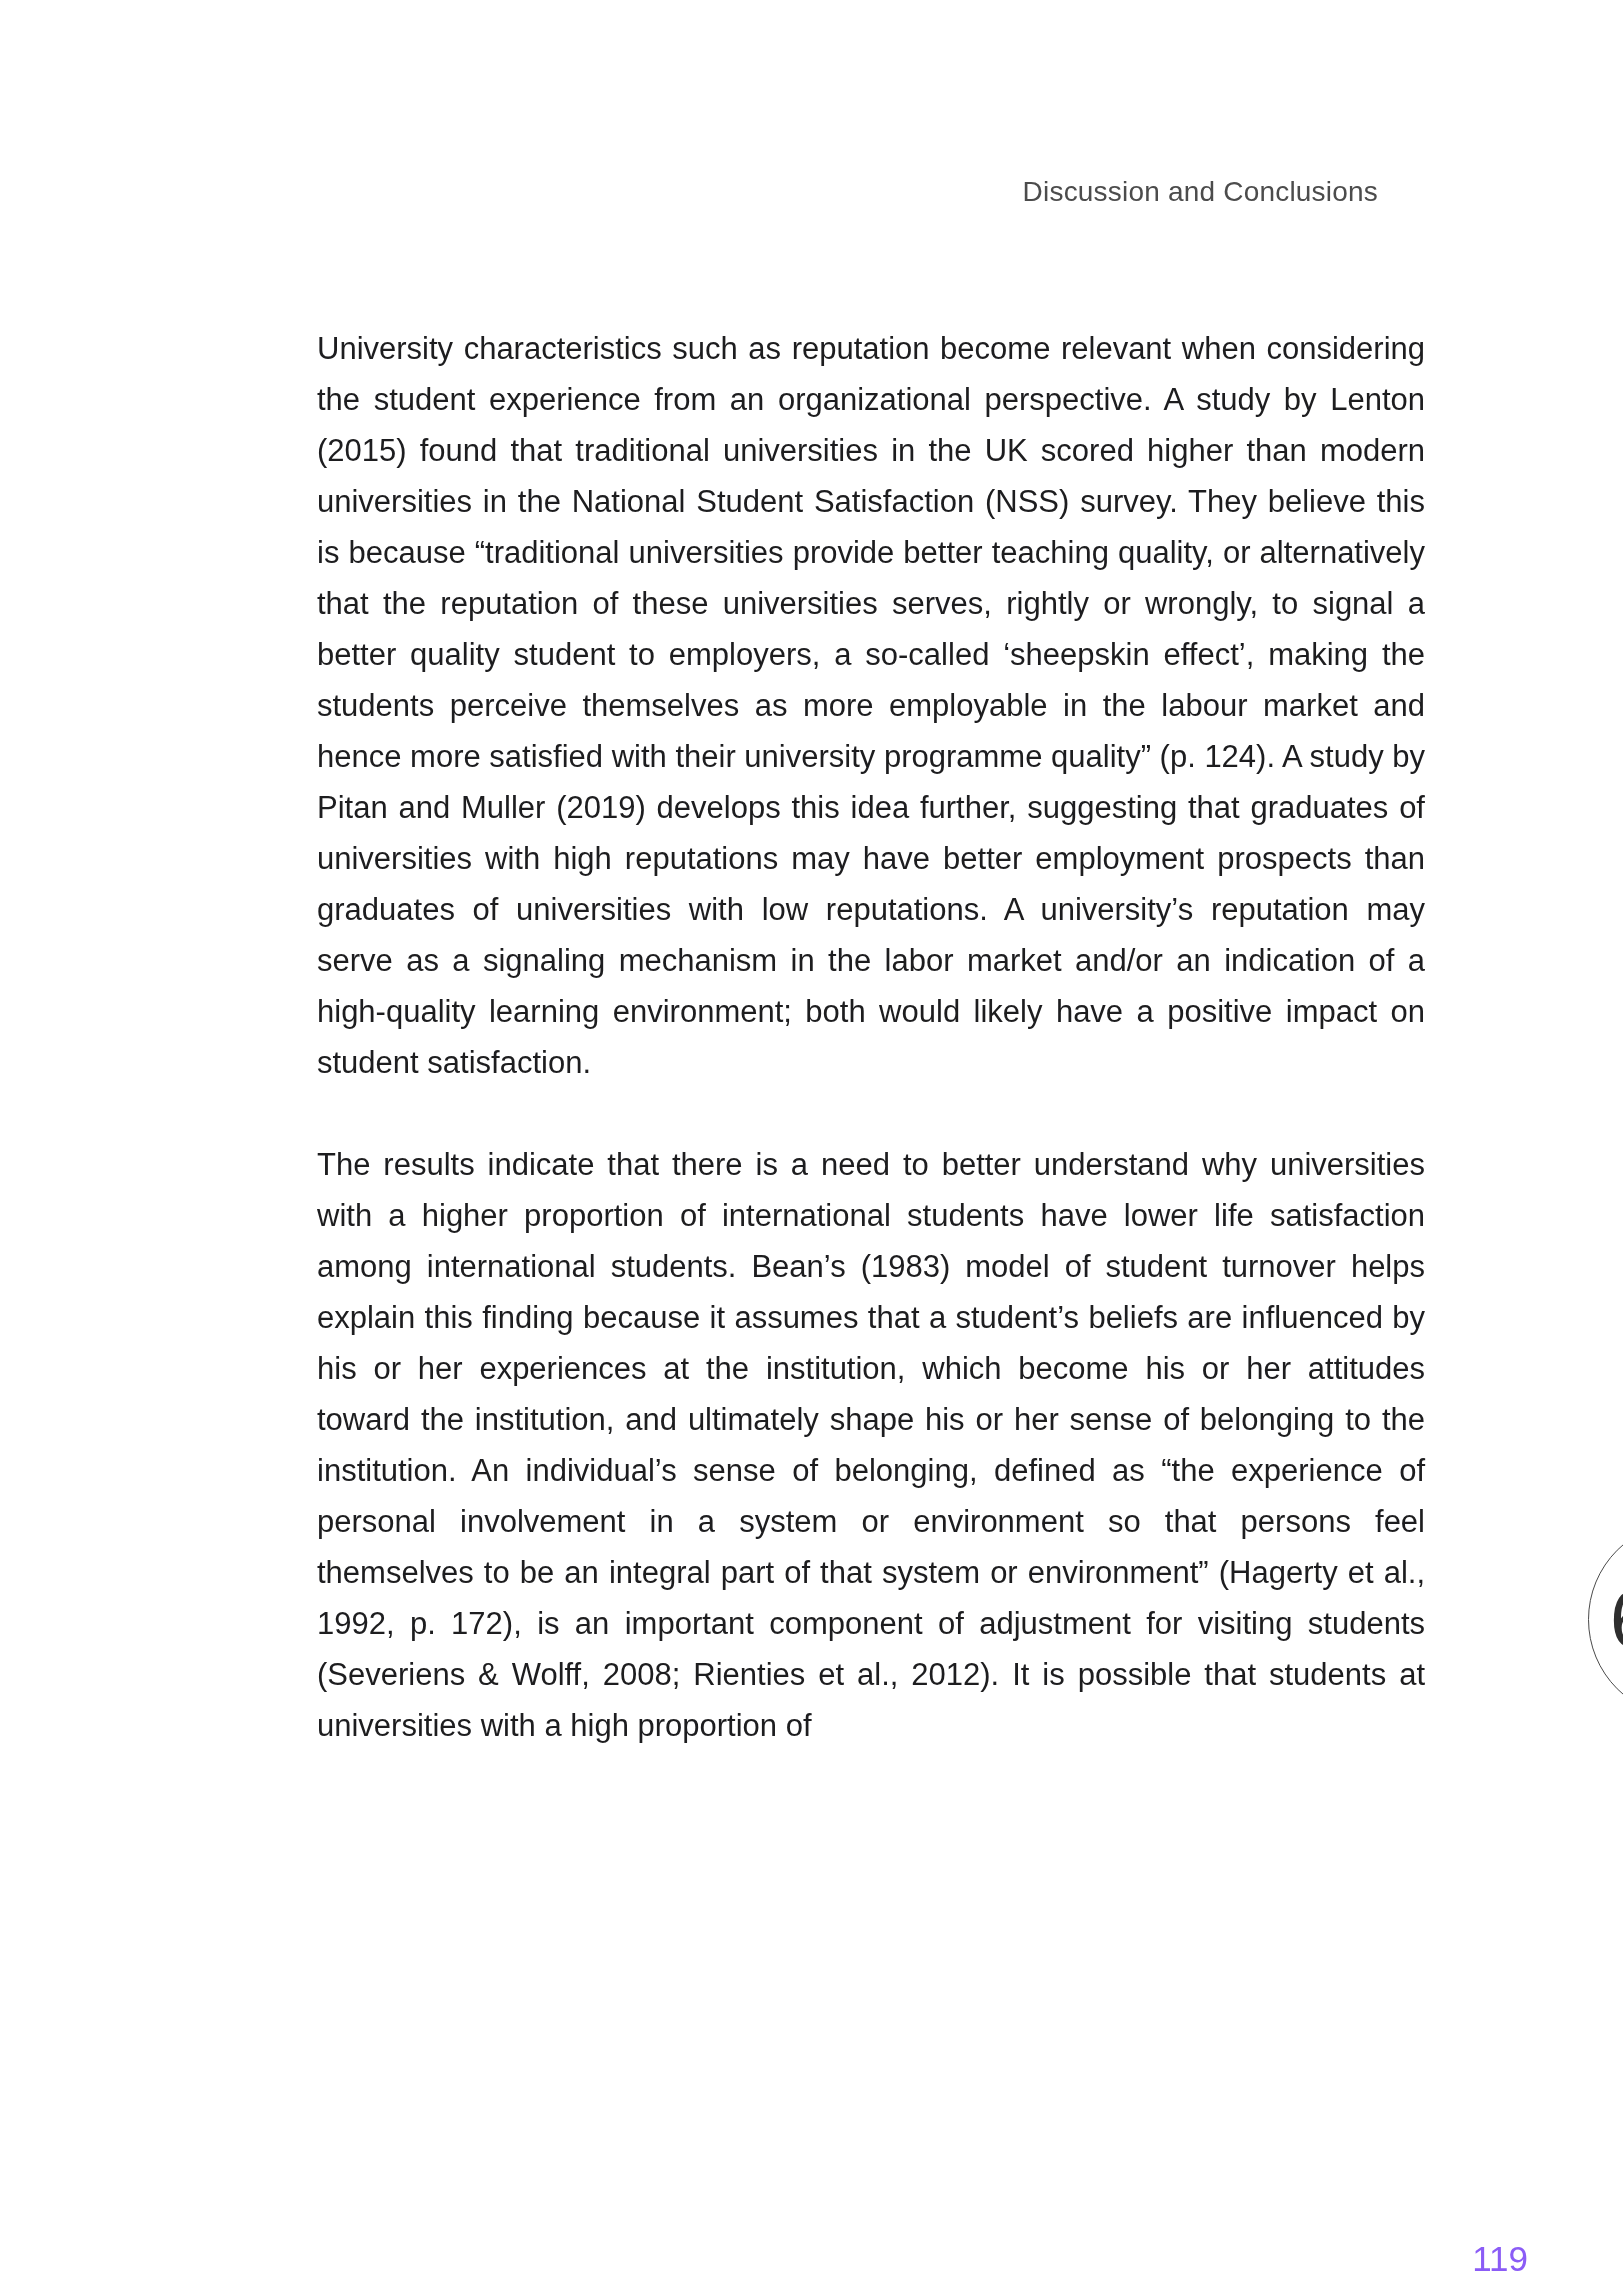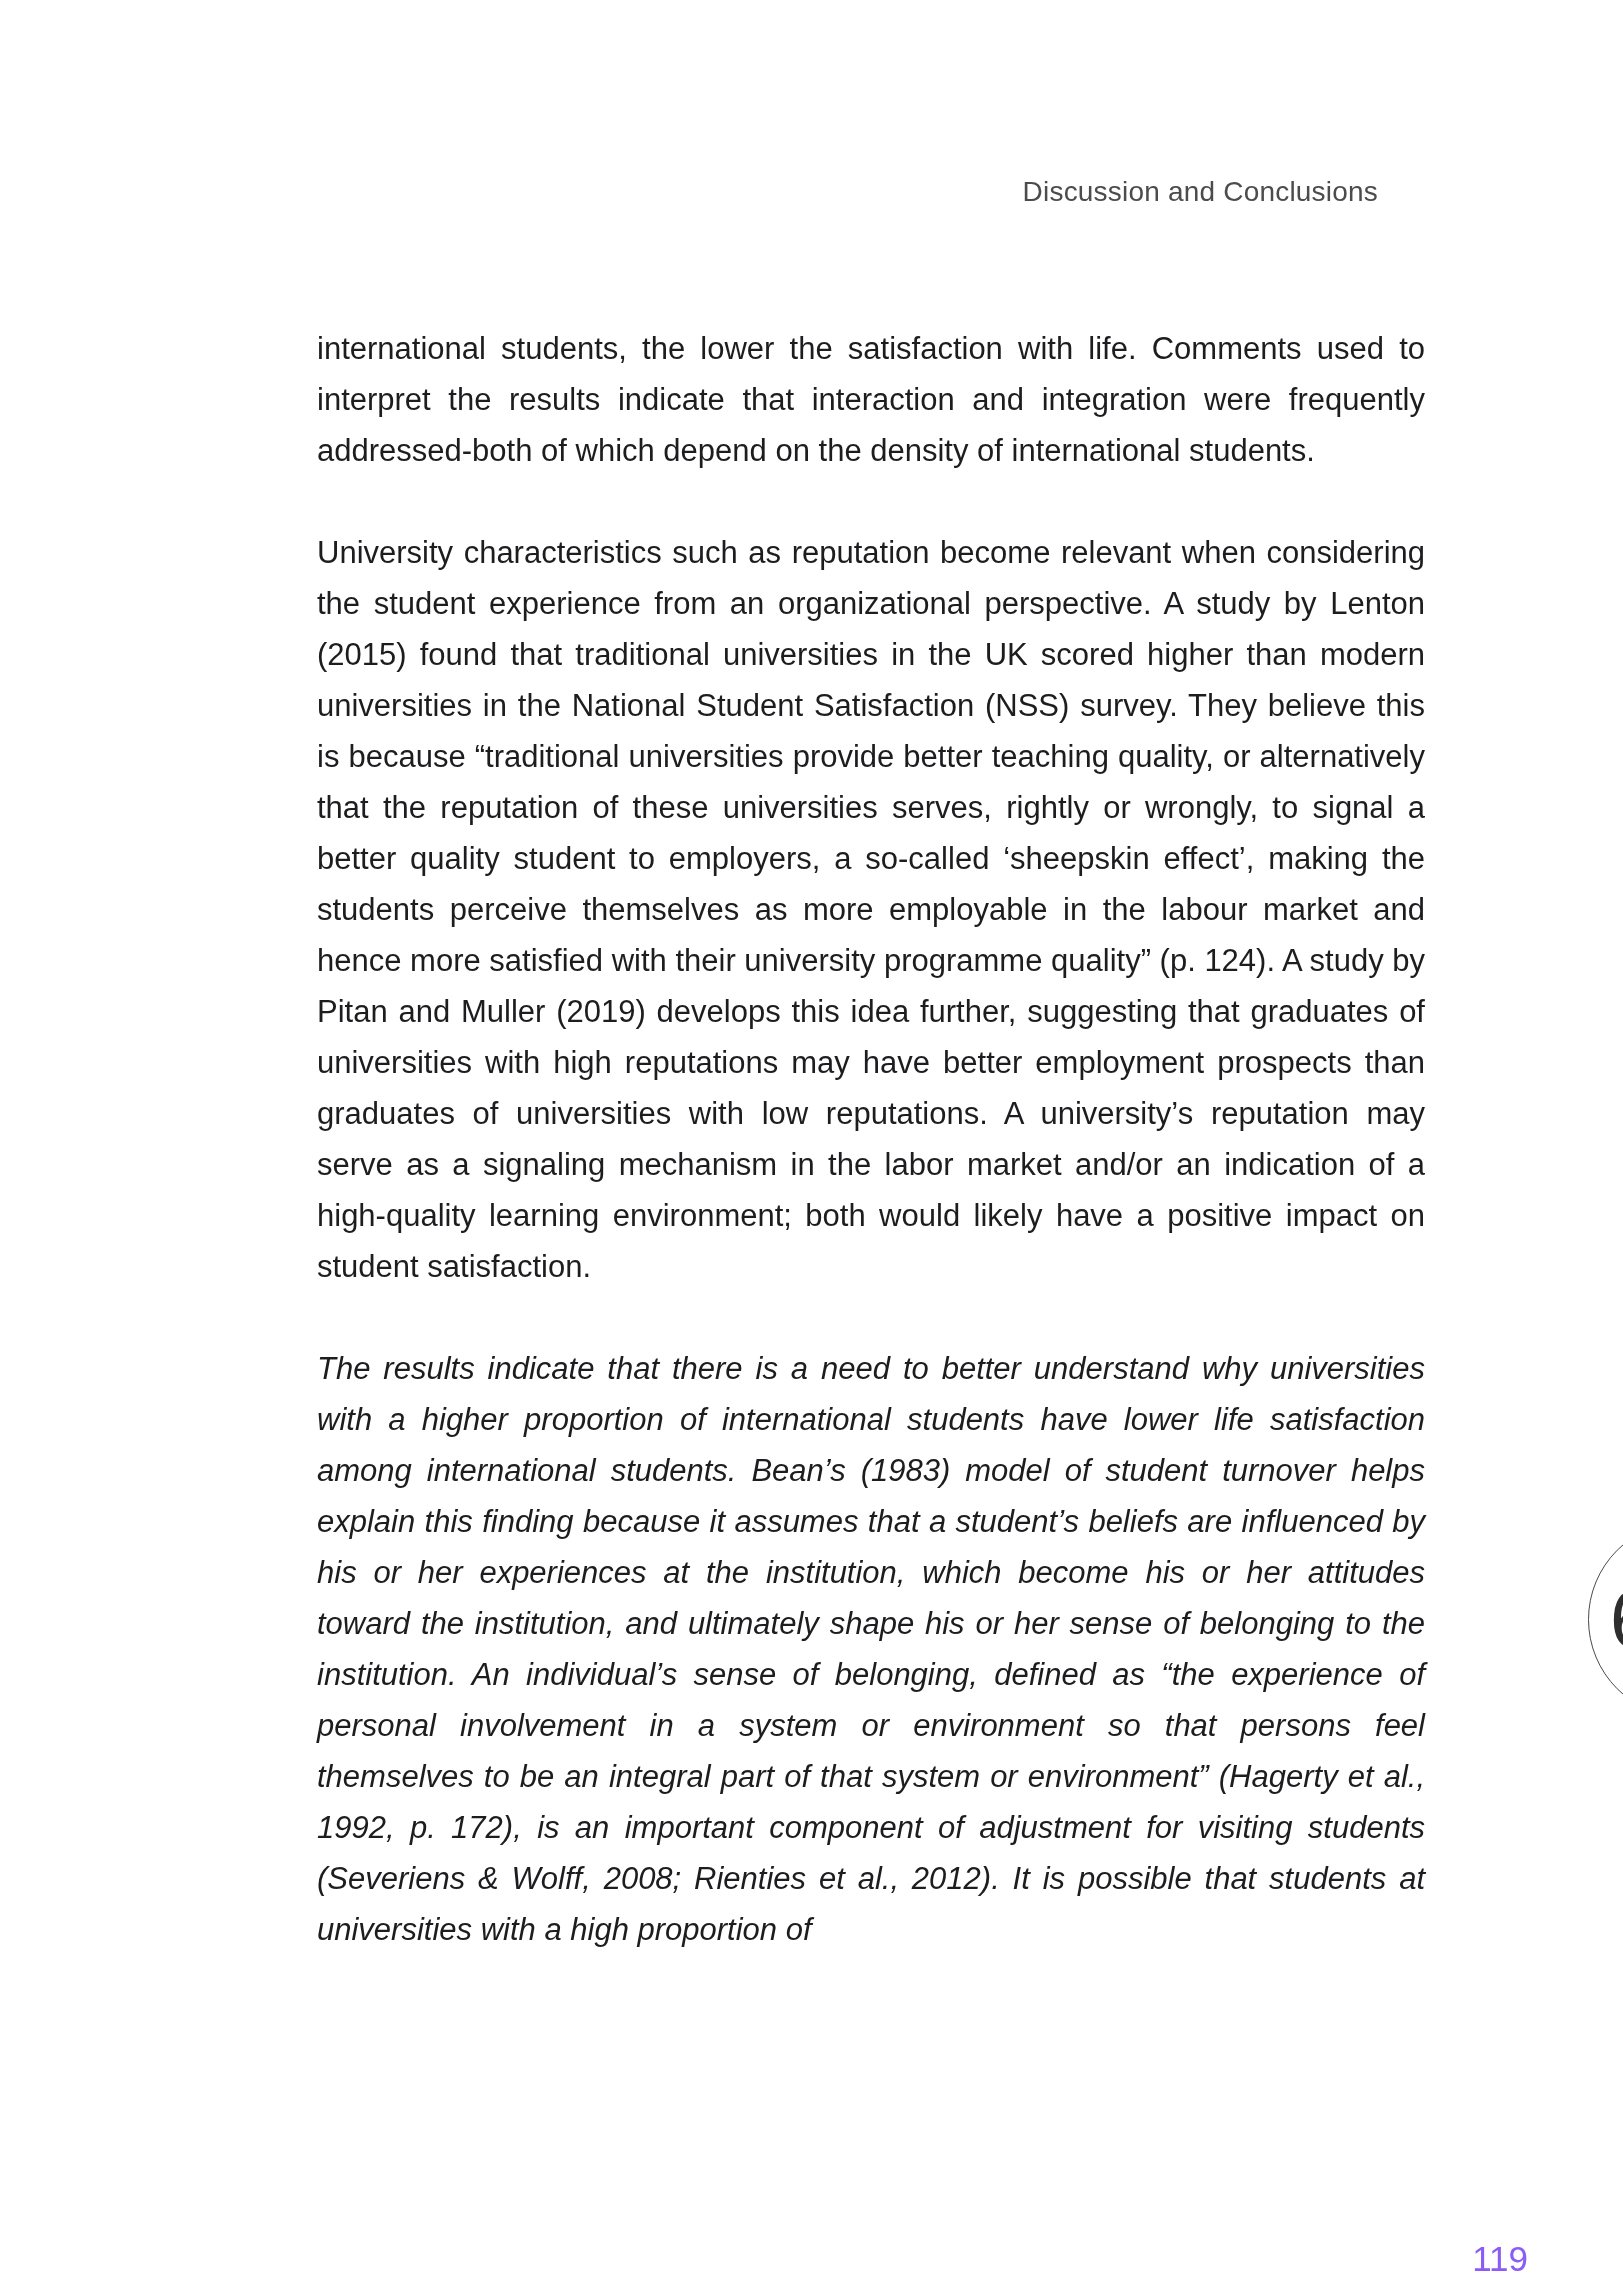--- a/index.html
+++ b/index.html
@@ -28,21 +28,21 @@
     position: absolute;
     top: 243px;
     left: 237px;
     width: 1140px;
     font-size: 31px;
     line-height: 51px;
     color: #1d1d1f;
     text-align: justify;
   }
   .body-text p { margin-bottom: 51px; }
-  .body-text p:last-child { margin-bottom: 0; font-style: italic; }
+  .body-text p:last-child { margin-bottom: 0; }
 
   
   .chapter-circle {
     position: absolute;
     left: 1524px;
     top: 1457px;
     width: 197px;
     height: 197px;
     border-radius: 50%;
     background: #ffffff;
@@ -79,21 +79,20 @@
   }
 </style>
 </head>
 <body>
 
 <div class="page">
 
   <div class="running-header">Discussion and Conclusions</div>
 
   <div class="body-text">
-    <p>international students, the lower the satisfaction with life. Comments used to interpret the results indicate that interaction and integration were frequently addressed-both of which depend on the density of international students.</p>
     <p>University characteristics such as reputation become relevant when considering the student experience from an organizational perspective. A study by Lenton (2015) found that traditional universities in the UK scored higher than modern universities in the National Student Satisfaction (NSS) survey. They believe this is because “traditional universities provide better teaching quality, or alternatively that the reputation of these universities serves, rightly or wrongly, to signal a better quality student to employers, a so-called ‘sheepskin effect’, making the students perceive themselves as more employable in the labour market and hence more satisfied with their university programme quality” (p. 124). A study by Pitan and Muller (2019) develops this idea further, suggesting that graduates of universities with high reputations may have better employment prospects than graduates of universities with low reputations. A university’s reputation may serve as a signaling mechanism in the labor market and/or an indication of a high-quality learning environment; both would likely have a positive impact on student satisfaction.</p>
     <p>The results indicate that there is a need to better understand why universities with a higher proportion of international students have lower life satisfaction among international students. Bean’s (1983) model of student turnover helps explain this finding because it assumes that a student’s beliefs are influenced by his or her experiences at the institution, which become his or her attitudes toward the institution, and ultimately shape his or her sense of belonging to the institution. An individual’s sense of belonging, defined as “the experience of personal involvement in a system or environment so that persons feel themselves to be an integral part of that system or environment” (Hagerty et al., 1992, p. 172), is an important component of adjustment for visiting students (Severiens &amp; Wolff, 2008; Rienties et al., 2012). It is possible that students at universities with a high proportion of</p>
   </div>
 
   <div class="chapter-circle"></div>
   <div class="chapter-bar"></div>
   <div class="chapter-number">6</div>
 
   <div class="page-number">119</div>
 

